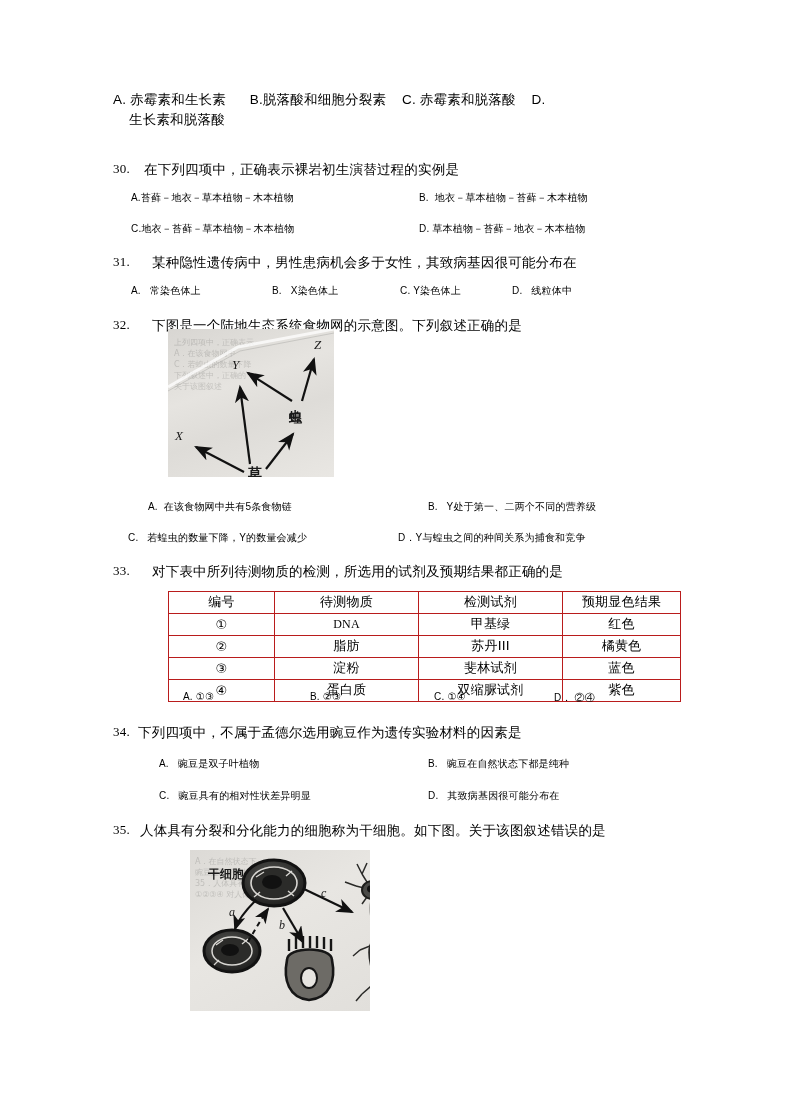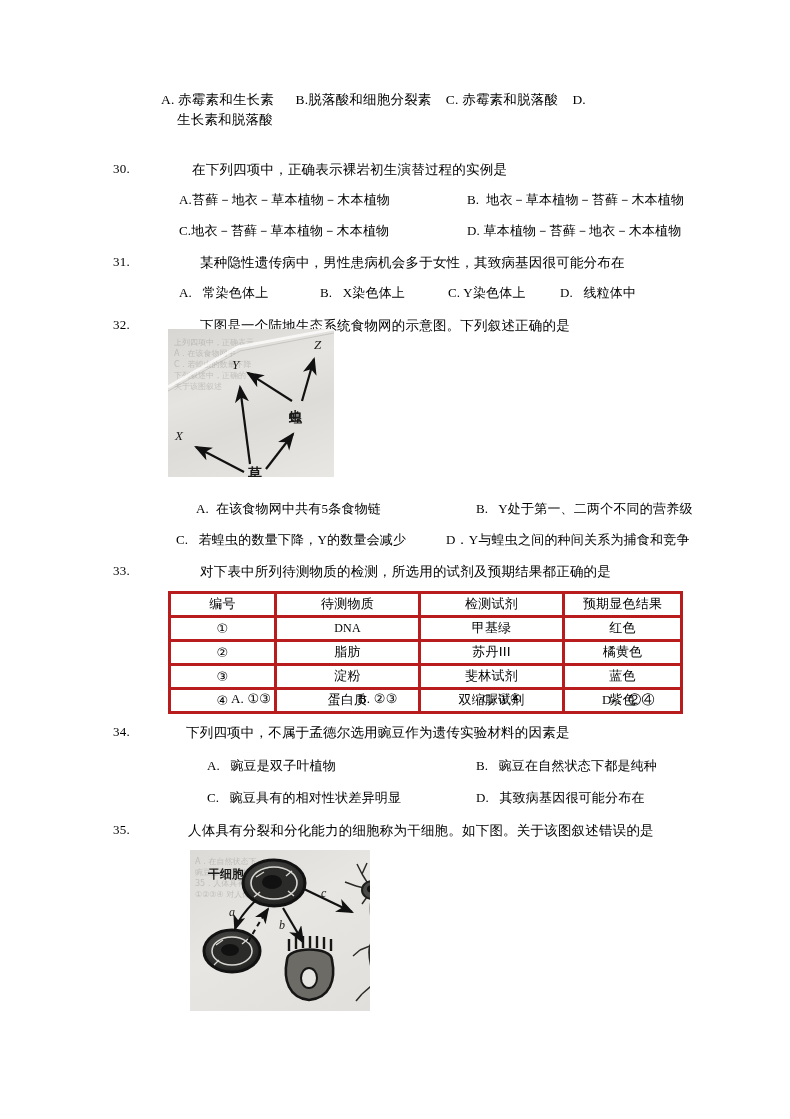--- a/index.html
+++ b/index.html
@@ -32,26 +32,25 @@
   .qnum {
     position: absolute;
     font-size: 13px;
     white-space: pre;
     letter-spacing: .2px;
   }
   .latin {
     font-family: "Liberation Serif", "DejaVu Serif", serif;
   }
   .cjk {
-    font-family: Liberation Serif, serif;
-    margin-left: 48px;
+    font-family: Liberation Sans, sans-serif;
   }
   .opt-row {
     position: absolute;
-    font-size: 13px;
+    font-size: 10px;
     white-space: pre;
     letter-spacing: .2px;
   }
   
   .fig-foodweb {
     position: absolute;
     left: 168px;
     top: 329px;
     width: 166px;
     height: 148px;
@@ -93,21 +92,21 @@
   table.qtable {
     position: absolute;
     left: 168px;
     top: 591px;
     width: 512px;
     border-collapse: collapse;
     font-size: 13px;
     table-layout: fixed;
   }
   table.qtable td, table.qtable th {
-    border: 3px solid #b91c1c;
+    border: 1px solid #b91c1c;
     text-align: center;
     padding: 1px 0 2px 0;
     height: 17px;
     font-weight: normal;
     font-family: "DejaVu Sans", "Liberation Sans", sans-serif;
     letter-spacing: .2px;
   }
   table.qtable th { font-size: 13px; }
   table.qtable td.mono {
     font-family: "Liberation Serif", serif;

